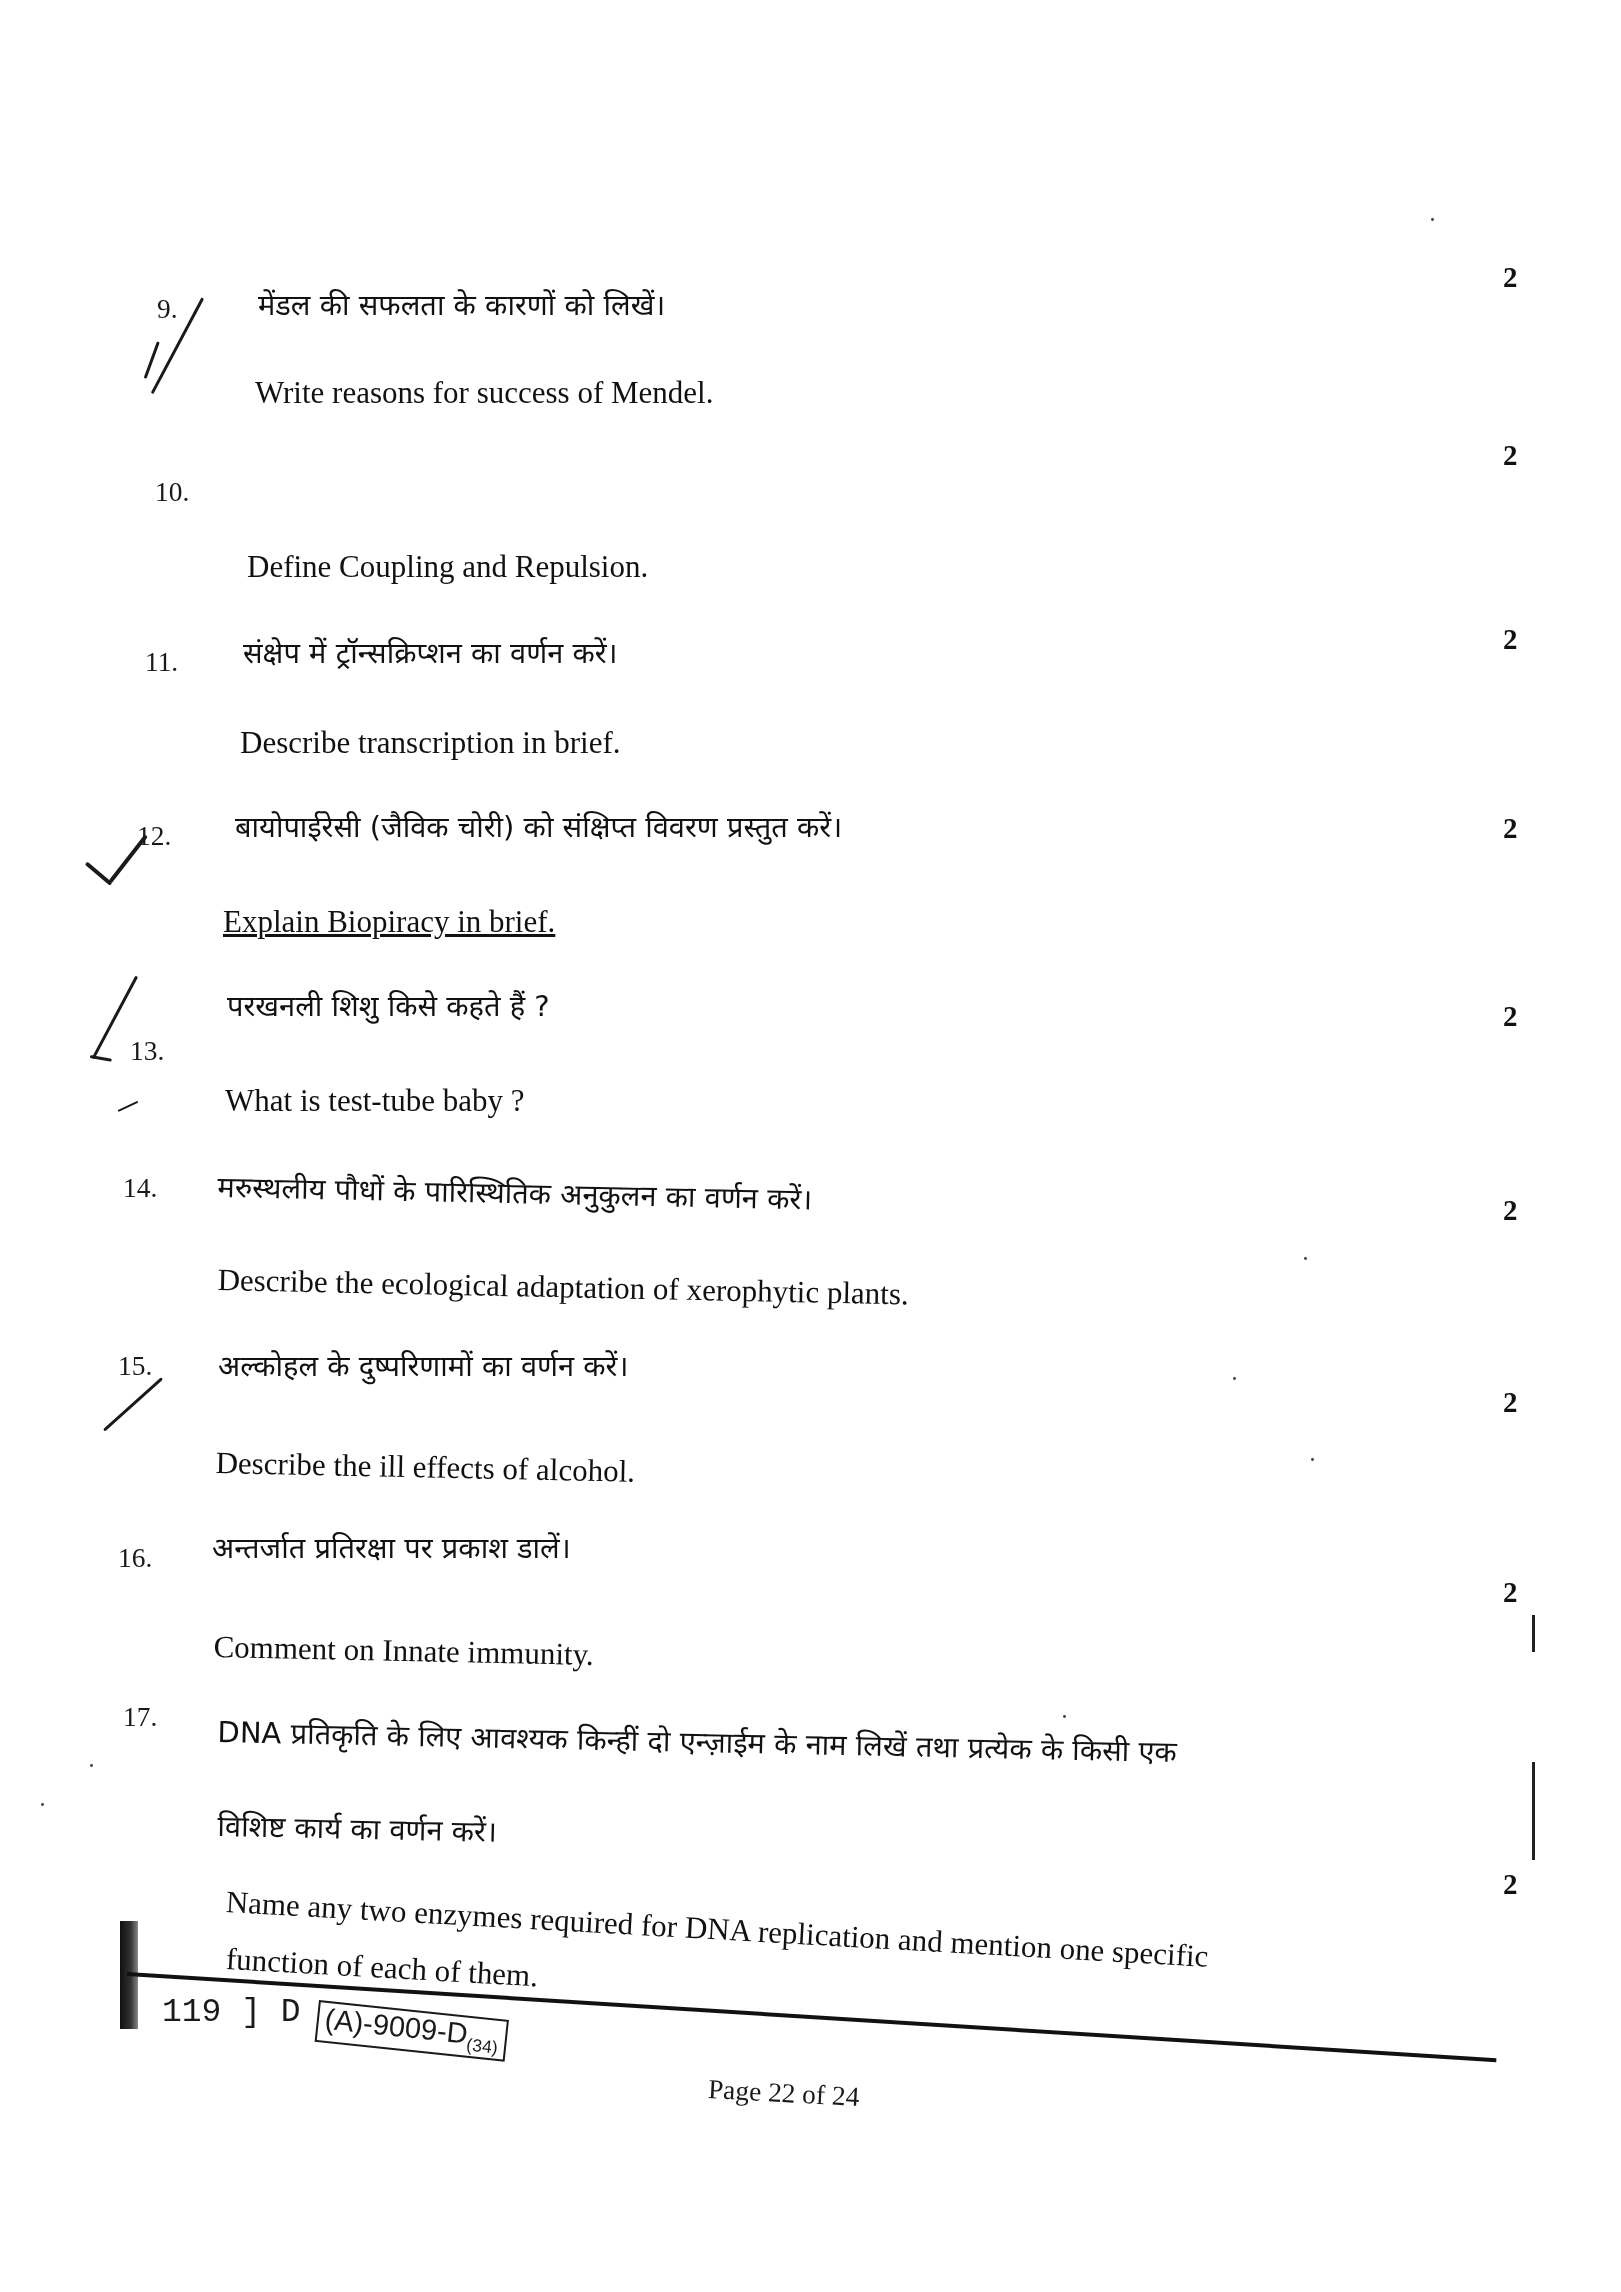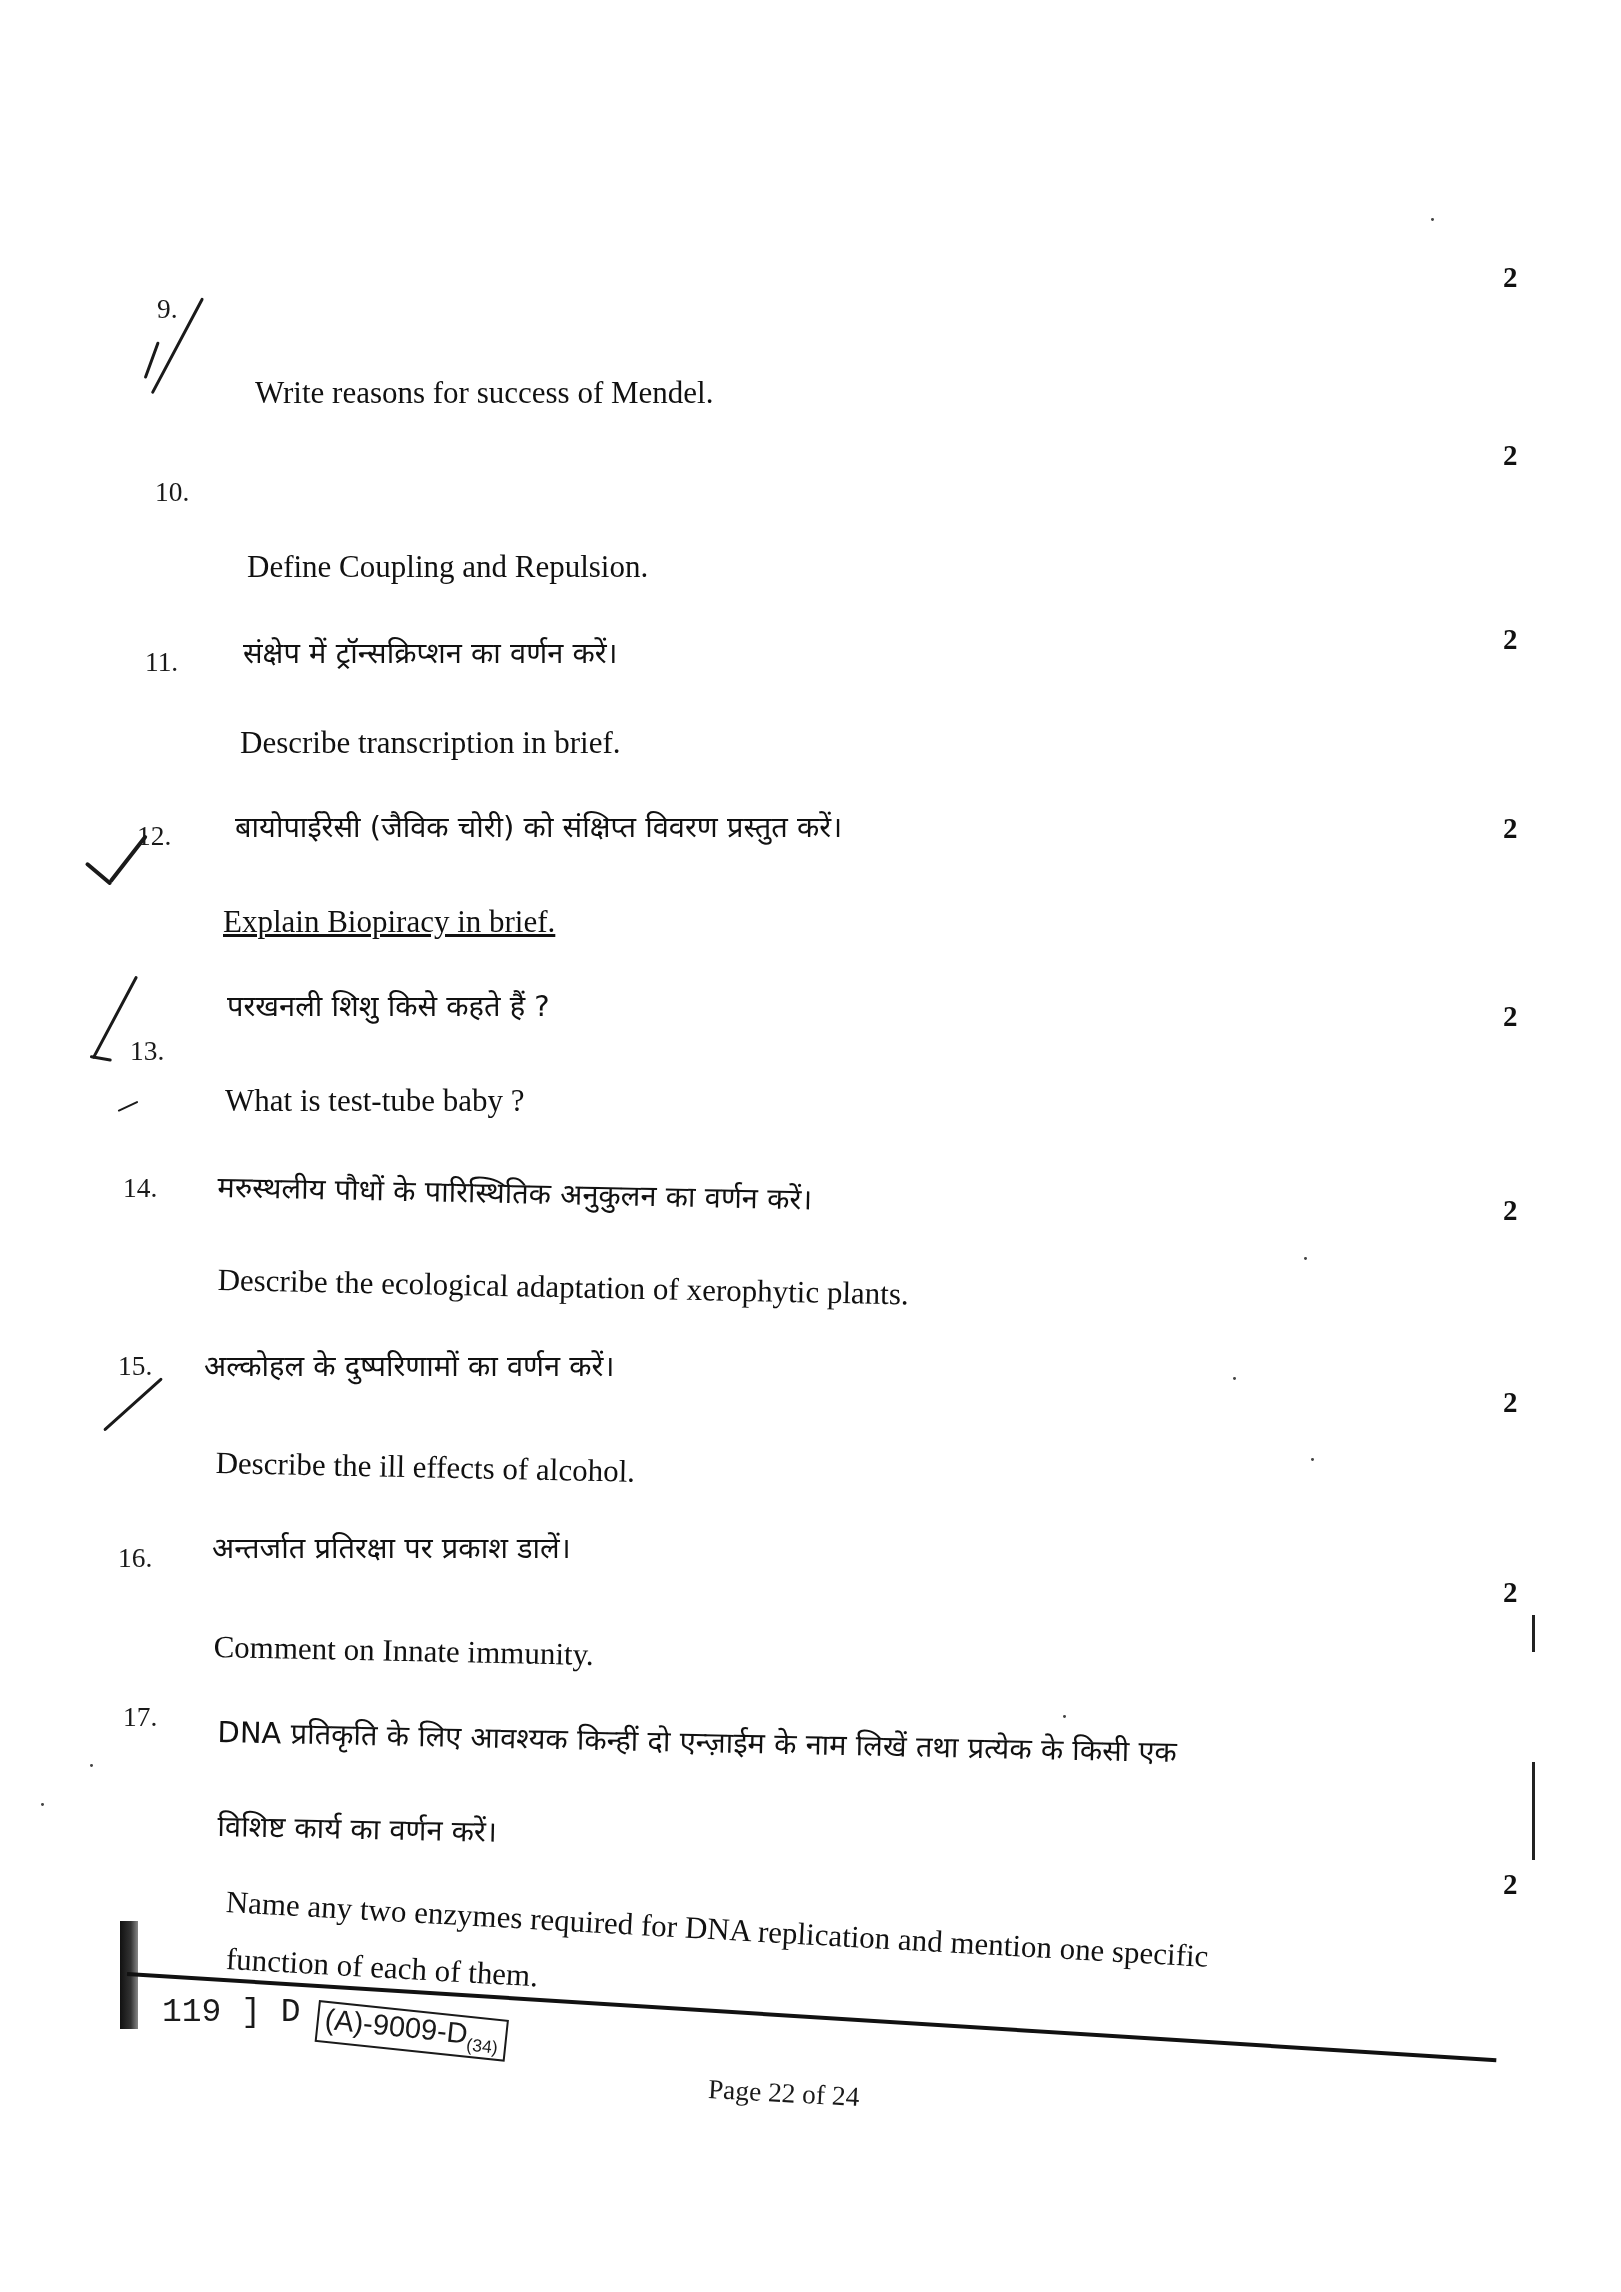--- a/index.html
+++ b/index.html
@@ -123,20 +123,21 @@
     }
     .rot-small { transform: rotate(1.2deg); transform-origin: left top; }
     .rot-mid { transform: rotate(3.2deg); transform-origin: left top; }
   </style>
 </head>
 <body>
 
 <div class="page">
 
   <div class="q-num" style="left:157px;top:294px;">9.</div>
+  <div class="q-hindi" style="left:258px;top:284px;">मेंडल की सफलता के कारणों को लिखें।</div>
   <div class="q-eng" style="left:255px;top:375px;">Write reasons for success of Mendel.</div>
   <div class="marks" style="top:261px;">2</div>
   <div class="mark-stroke" style="left:152px;top:392px;width:108px;height:2.9px;transform:rotate(-62deg);"></div>
   <div class="mark-stroke" style="left:145px;top:377px;width:39px;height:2.9px;transform:rotate(-70deg);"></div>
 
   <div class="q-num" style="left:155px;top:477px;">10.</div>
   <div class="q-eng" style="left:247px;top:549px;">Define Coupling and Repulsion.</div>
   <div class="marks" style="top:439px;">2</div>
 
   <div class="q-num" style="left:145px;top:647px;">11.</div>
@@ -158,21 +159,21 @@
   <div class="mark-stroke" style="left:93px;top:1057px;width:93px;height:2.9px;transform:rotate(-62deg);"></div>
   <div class="mark-stroke" style="left:90px;top:1055px;width:21.6px;height:2.9px;transform:rotate(10deg);"></div>
   <div class="mark-stroke" style="left:118px;top:1110px;width:21.6px;height:2px;transform:rotate(-25deg);"></div>
 
   <div class="q-num" style="left:123px;top:1173px;">14.</div>
   <div class="q-hindi rot-small" style="left:218px;top:1166px;">मरुस्थलीय पौधों के पारिस्थितिक अनुकुलन का वर्णन करें।</div>
   <div class="q-eng rot-small" style="left:218px;top:1262px;">Describe the ecological adaptation of xerophytic plants.</div>
   <div class="marks" style="top:1194px;">2</div>
 
   <div class="q-num" style="left:118px;top:1351px;">15.</div>
-  <div class="q-hindi" style="left:204px;top:1345px;">अल्कोहल के दुष्परिणामों का वर्णन करें।</div>
+  <div class="q-hindi" style="left:218px;top:1345px;">अल्कोहल के दुष्परिणामों का वर्णन करें।</div>
   <div class="q-eng rot-small" style="left:216px;top:1445px;">Describe the ill effects of alcohol.</div>
   <div class="marks" style="top:1386px;">2</div>
   <div class="mark-stroke" style="left:104px;top:1429px;width:78px;height:2.9px;transform:rotate(-42deg);"></div>
 
   <div class="q-num" style="left:118px;top:1543px;">16.</div>
   <div class="q-hindi" style="left:212px;top:1527px;">अन्तर्जात प्रतिरक्षा पर प्रकाश डालें।</div>
   <div class="q-eng rot-small" style="left:214px;top:1629px;">Comment on Innate immunity.</div>
   <div class="marks" style="top:1576px;">2</div>
 
   <div class="q-num" style="left:123px;top:1702px;">17.</div>

